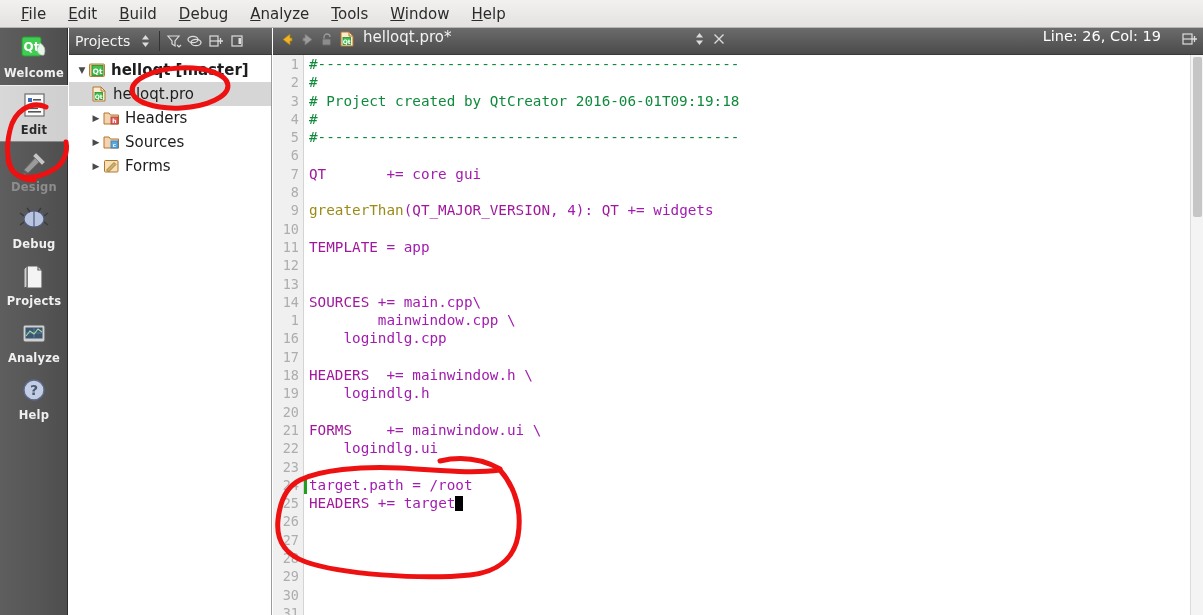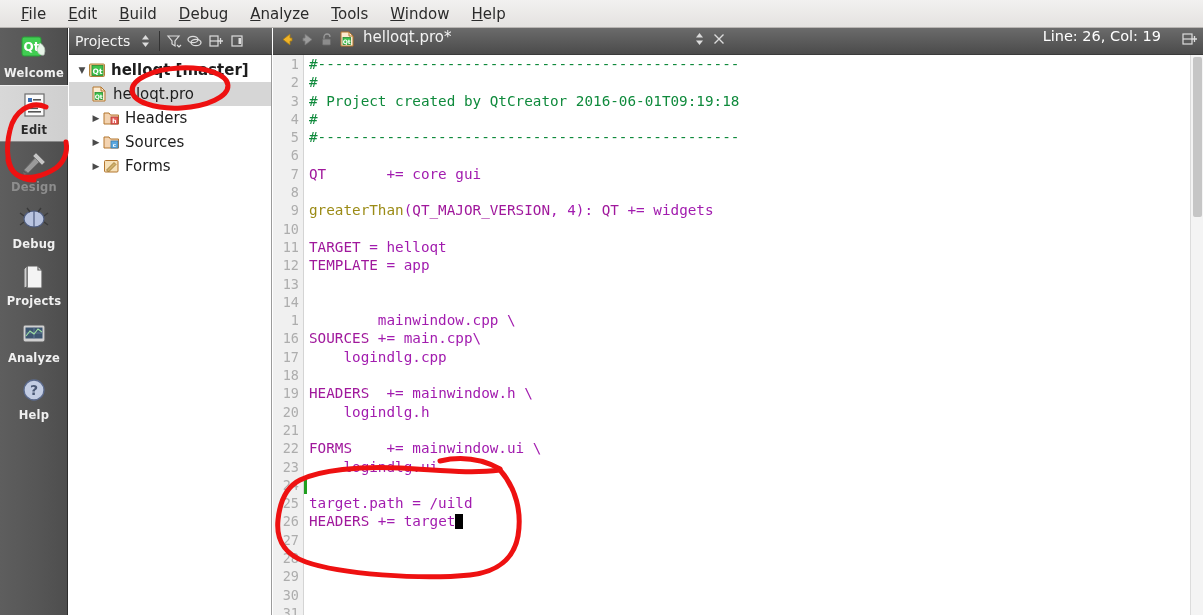--- a/index.html
+++ b/index.html
@@ -445,35 +445,34 @@
           <div class="cline"><span class="tk-comment">#-------------------------------------------------</span></div>
           <div class="cline"><span class="tk-comment">#</span></div>
           <div class="cline"><span class="tk-comment"># Project created by QtCreator 2016-06-01T09:19:18</span></div>
           <div class="cline"><span class="tk-comment">#</span></div>
           <div class="cline"><span class="tk-comment">#-------------------------------------------------</span></div>
           <div class="cline">&nbsp;</div>
           <div class="cline"><span class="tk-kw">QT</span><span class="tk-plain">       += core gui</span></div>
           <div class="cline">&nbsp;</div>
           <div class="cline"><span class="tk-func">greaterThan</span><span class="tk-plain">(</span><span class="tk-kw">QT_MAJOR_VERSION</span><span class="tk-plain">, 4): </span><span class="tk-kw">QT</span><span class="tk-plain"> += widgets</span></div>
           <div class="cline">&nbsp;</div>
-          <div class="cline"><span class="tk-kw">TARGET</span><span class="tk-plain"> = helloqt</span></div>
           <div class="cline"><span class="tk-kw">TEMPLATE</span><span class="tk-plain"> = app</span></div>
           <div class="cline">&nbsp;</div>
           <div class="cline">&nbsp;</div>
+          <div class="cline"><span class="tk-kw">SOURCES</span><span class="tk-plain"> += main.cpp\</span></div>
           <div class="cline"><span class="tk-plain">        mainwindow.cpp \</span></div>
-          <div class="cline"><span class="tk-kw">SOURCES</span><span class="tk-plain"> += main.cpp\</span></div>
           <div class="cline"><span class="tk-plain">    logindlg.cpp</span></div>
           <div class="cline">&nbsp;</div>
           <div class="cline"><span class="tk-kw">HEADERS</span><span class="tk-plain">  += mainwindow.h \</span></div>
           <div class="cline"><span class="tk-plain">    logindlg.h</span></div>
           <div class="cline">&nbsp;</div>
           <div class="cline"><span class="tk-kw">FORMS</span><span class="tk-plain">    += mainwindow.ui \</span></div>
           <div class="cline"><span class="tk-plain">    logindlg.ui</span></div>
           <div class="cline">&nbsp;</div>
-          <div class="cline"><span class="tk-plain">target.path = /uild</span></div>
+          <div class="cline"><span class="tk-plain">target.path = /root</span></div>
           <div class="cline"><span class="tk-kw">HEADERS</span><span class="tk-plain"> += target</span><span class="cursor"></span></div>
           <div class="cline">&nbsp;</div>
           <div class="cline">&nbsp;</div>
           <div class="cline">&nbsp;</div>
           <div class="cline">&nbsp;</div>
           <div class="cline">&nbsp;</div>
         </div>
     <div class="modbar" style="top: 420.9px;"></div>
       </div>
 

